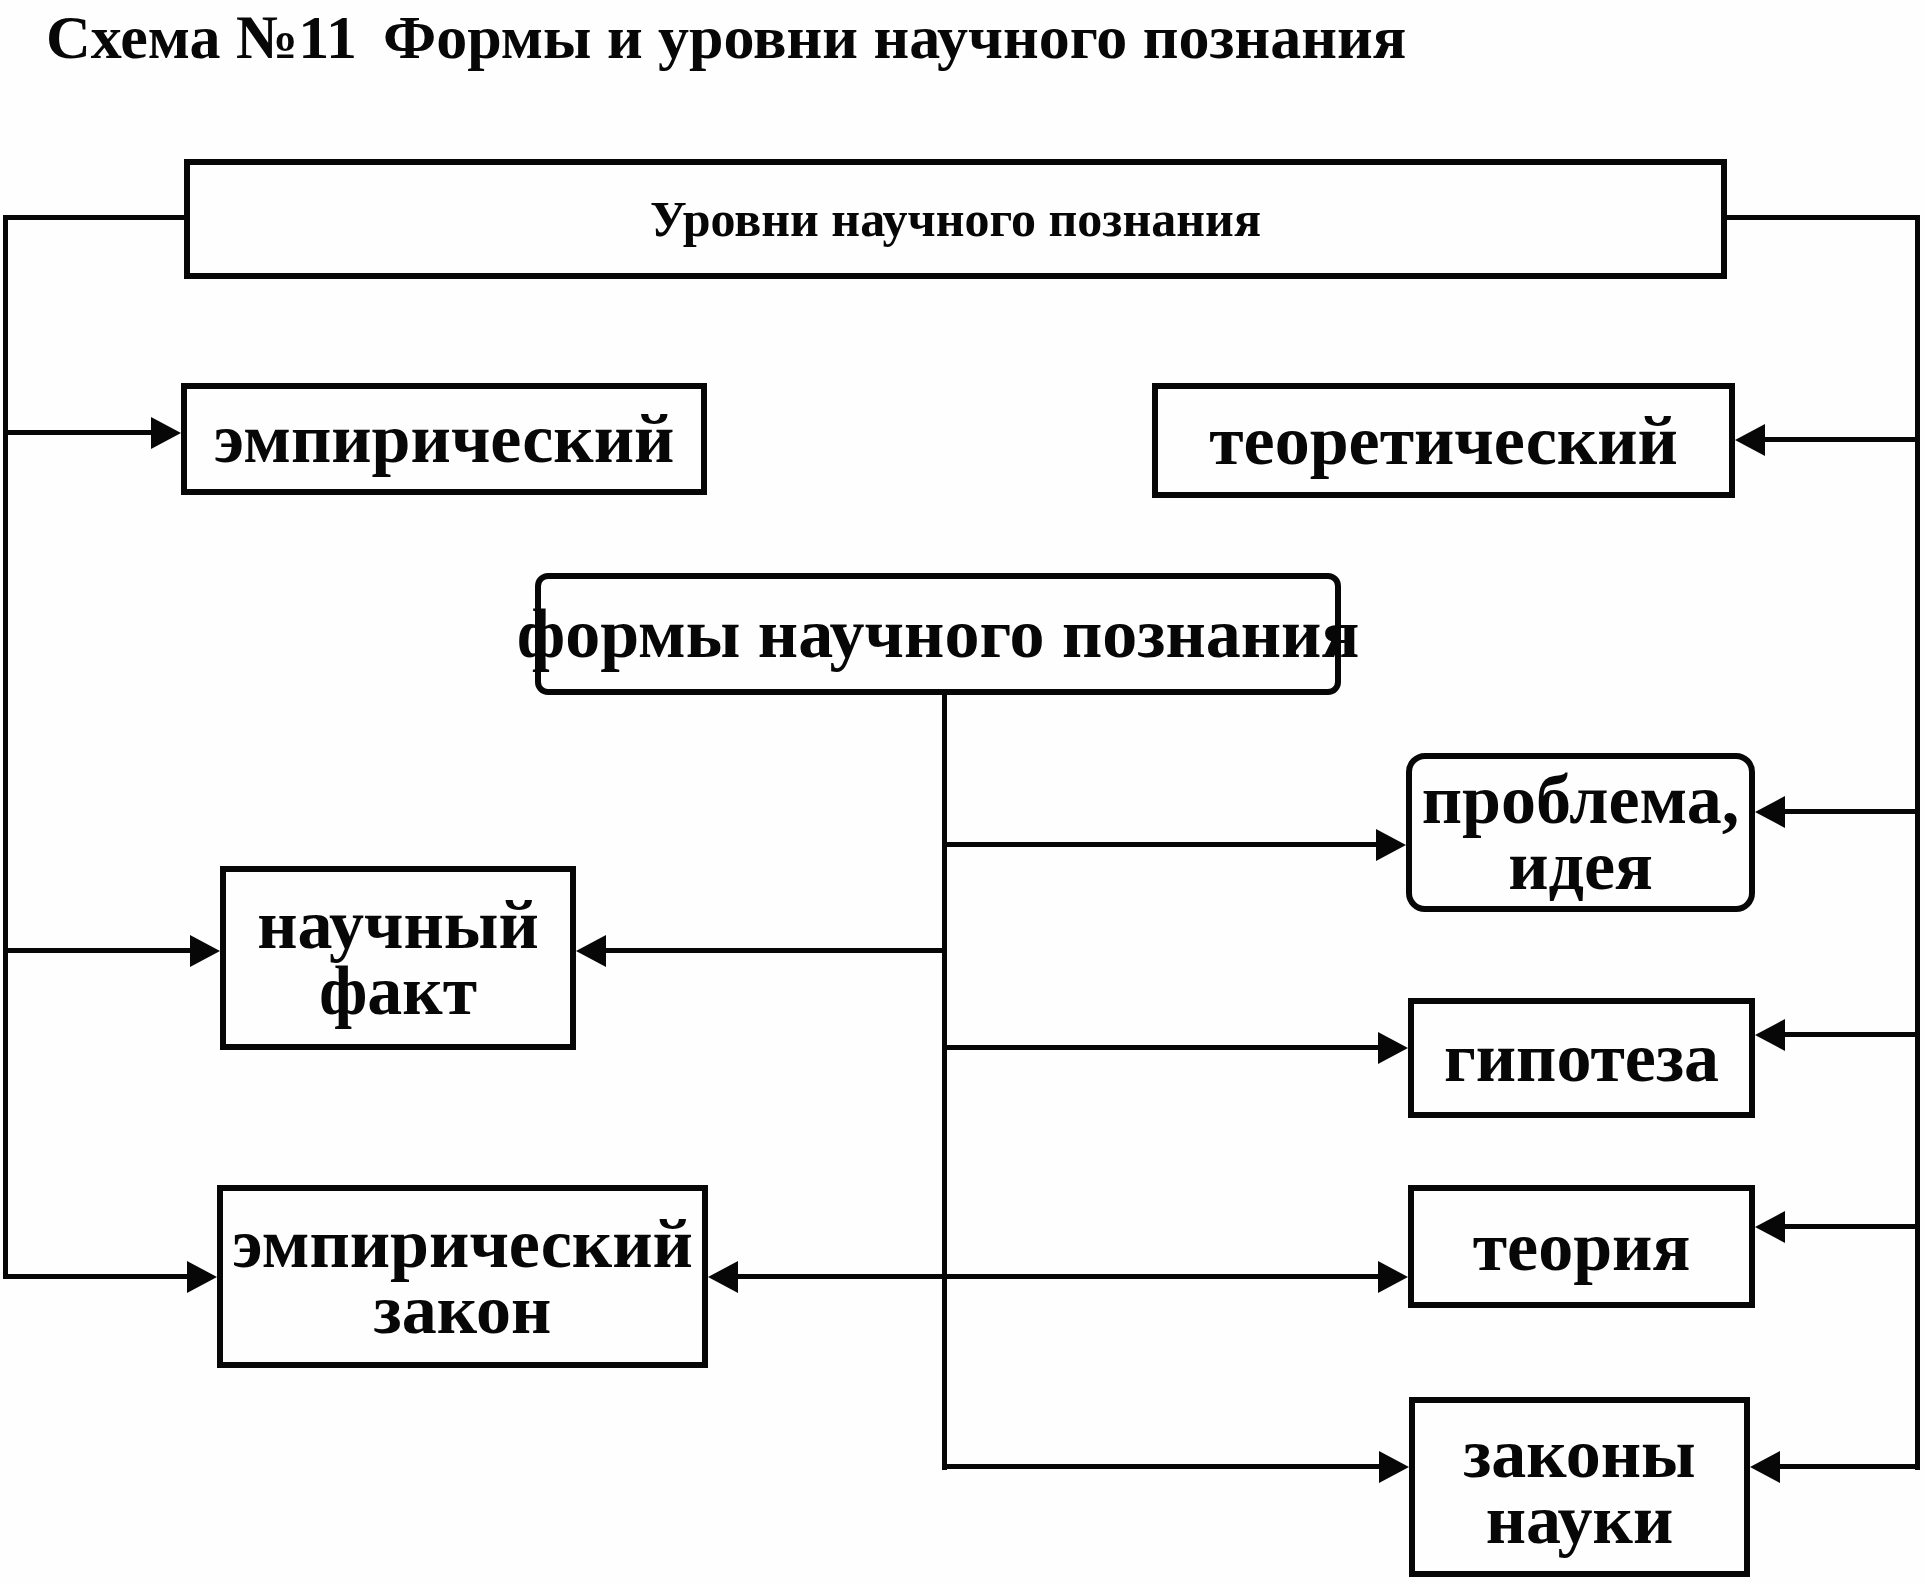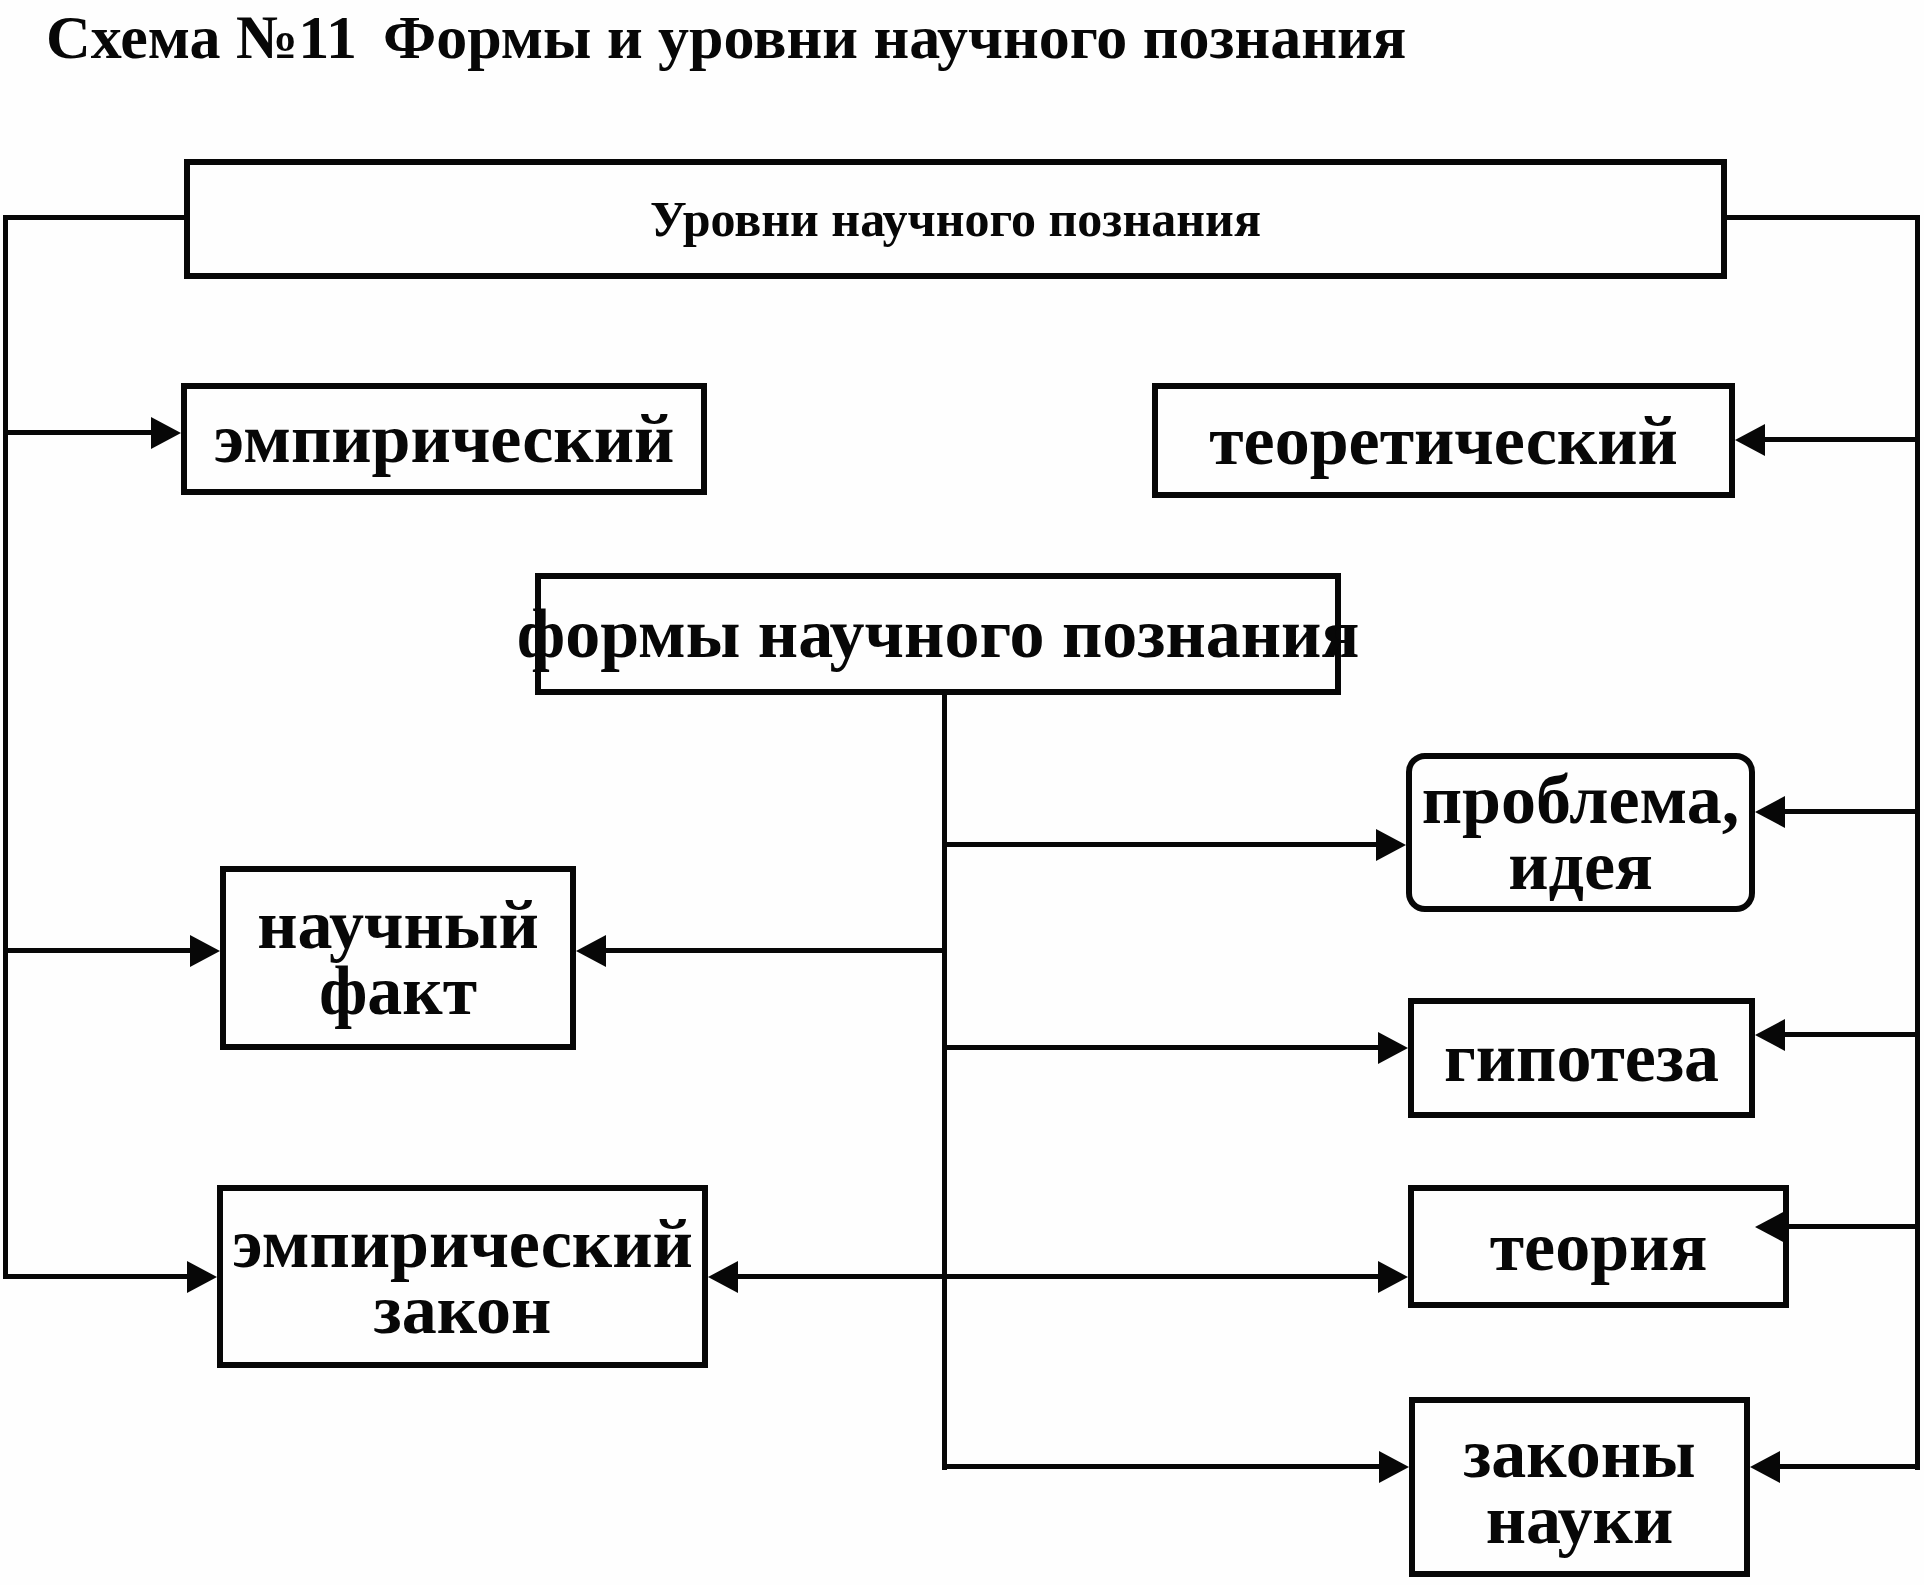--- a/index.html
+++ b/index.html
@@ -71,21 +71,21 @@
   </div>
 
   <div class="node" style="left:181px; top:383px; width:526px; height:112px;">
     <span class="ln">эмпирический</span>
   </div>
 
   <div class="node" style="left:1152px; top:383px; width:583px; height:115px;justify-content:center;">
     <span class="ln">теоретический</span>
   </div>
 
-  <div class="node" style="left:535px; top:573px; width:806px; height:122px;">
+  <div class="node" style="left:535px; top:573px; width:806px; height:122px;border-radius:13px;">
     <span class="ln">формы научного познания</span>
   </div>
 
   <div class="node" style="left:1406px; top:753px; width:349px; height:159px;border-radius:19px;">
     <span class="ln">проблема,</span>
     <span class="ln">идея</span>
   </div>
 
   <div class="node" style="left:1408px; top:998px; width:347px; height:120px;">
     <span class="ln">гипотеза</span>
@@ -94,21 +94,21 @@
   <div class="node" style="left:220px; top:866px; width:356px; height:184px;">
     <span class="ln">научный</span>
     <span class="ln">факт</span>
   </div>
 
   <div class="node" style="left:217px; top:1185px; width:491px; height:183px;">
     <span class="ln">эмпирический</span>
     <span class="ln">закон</span>
   </div>
 
-  <div class="node" style="left:1408px; top:1185px; width:381px; height:123px;">
+  <div class="node" style="left:1408px; top:1185px; width:347px; height:123px;">
     <span class="ln">теория</span>
   </div>
 
   <div class="node" style="left:1409px; top:1397px; width:341px; height:180px;">
     <span class="ln">законы</span>
     <span class="ln">науки</span>
   </div>
 
   <div class="hline" style="left:3px; top:215px; width:181px;"></div>
   <div class="vline" style="left:3px; top:215px; height:1064px;"></div>

